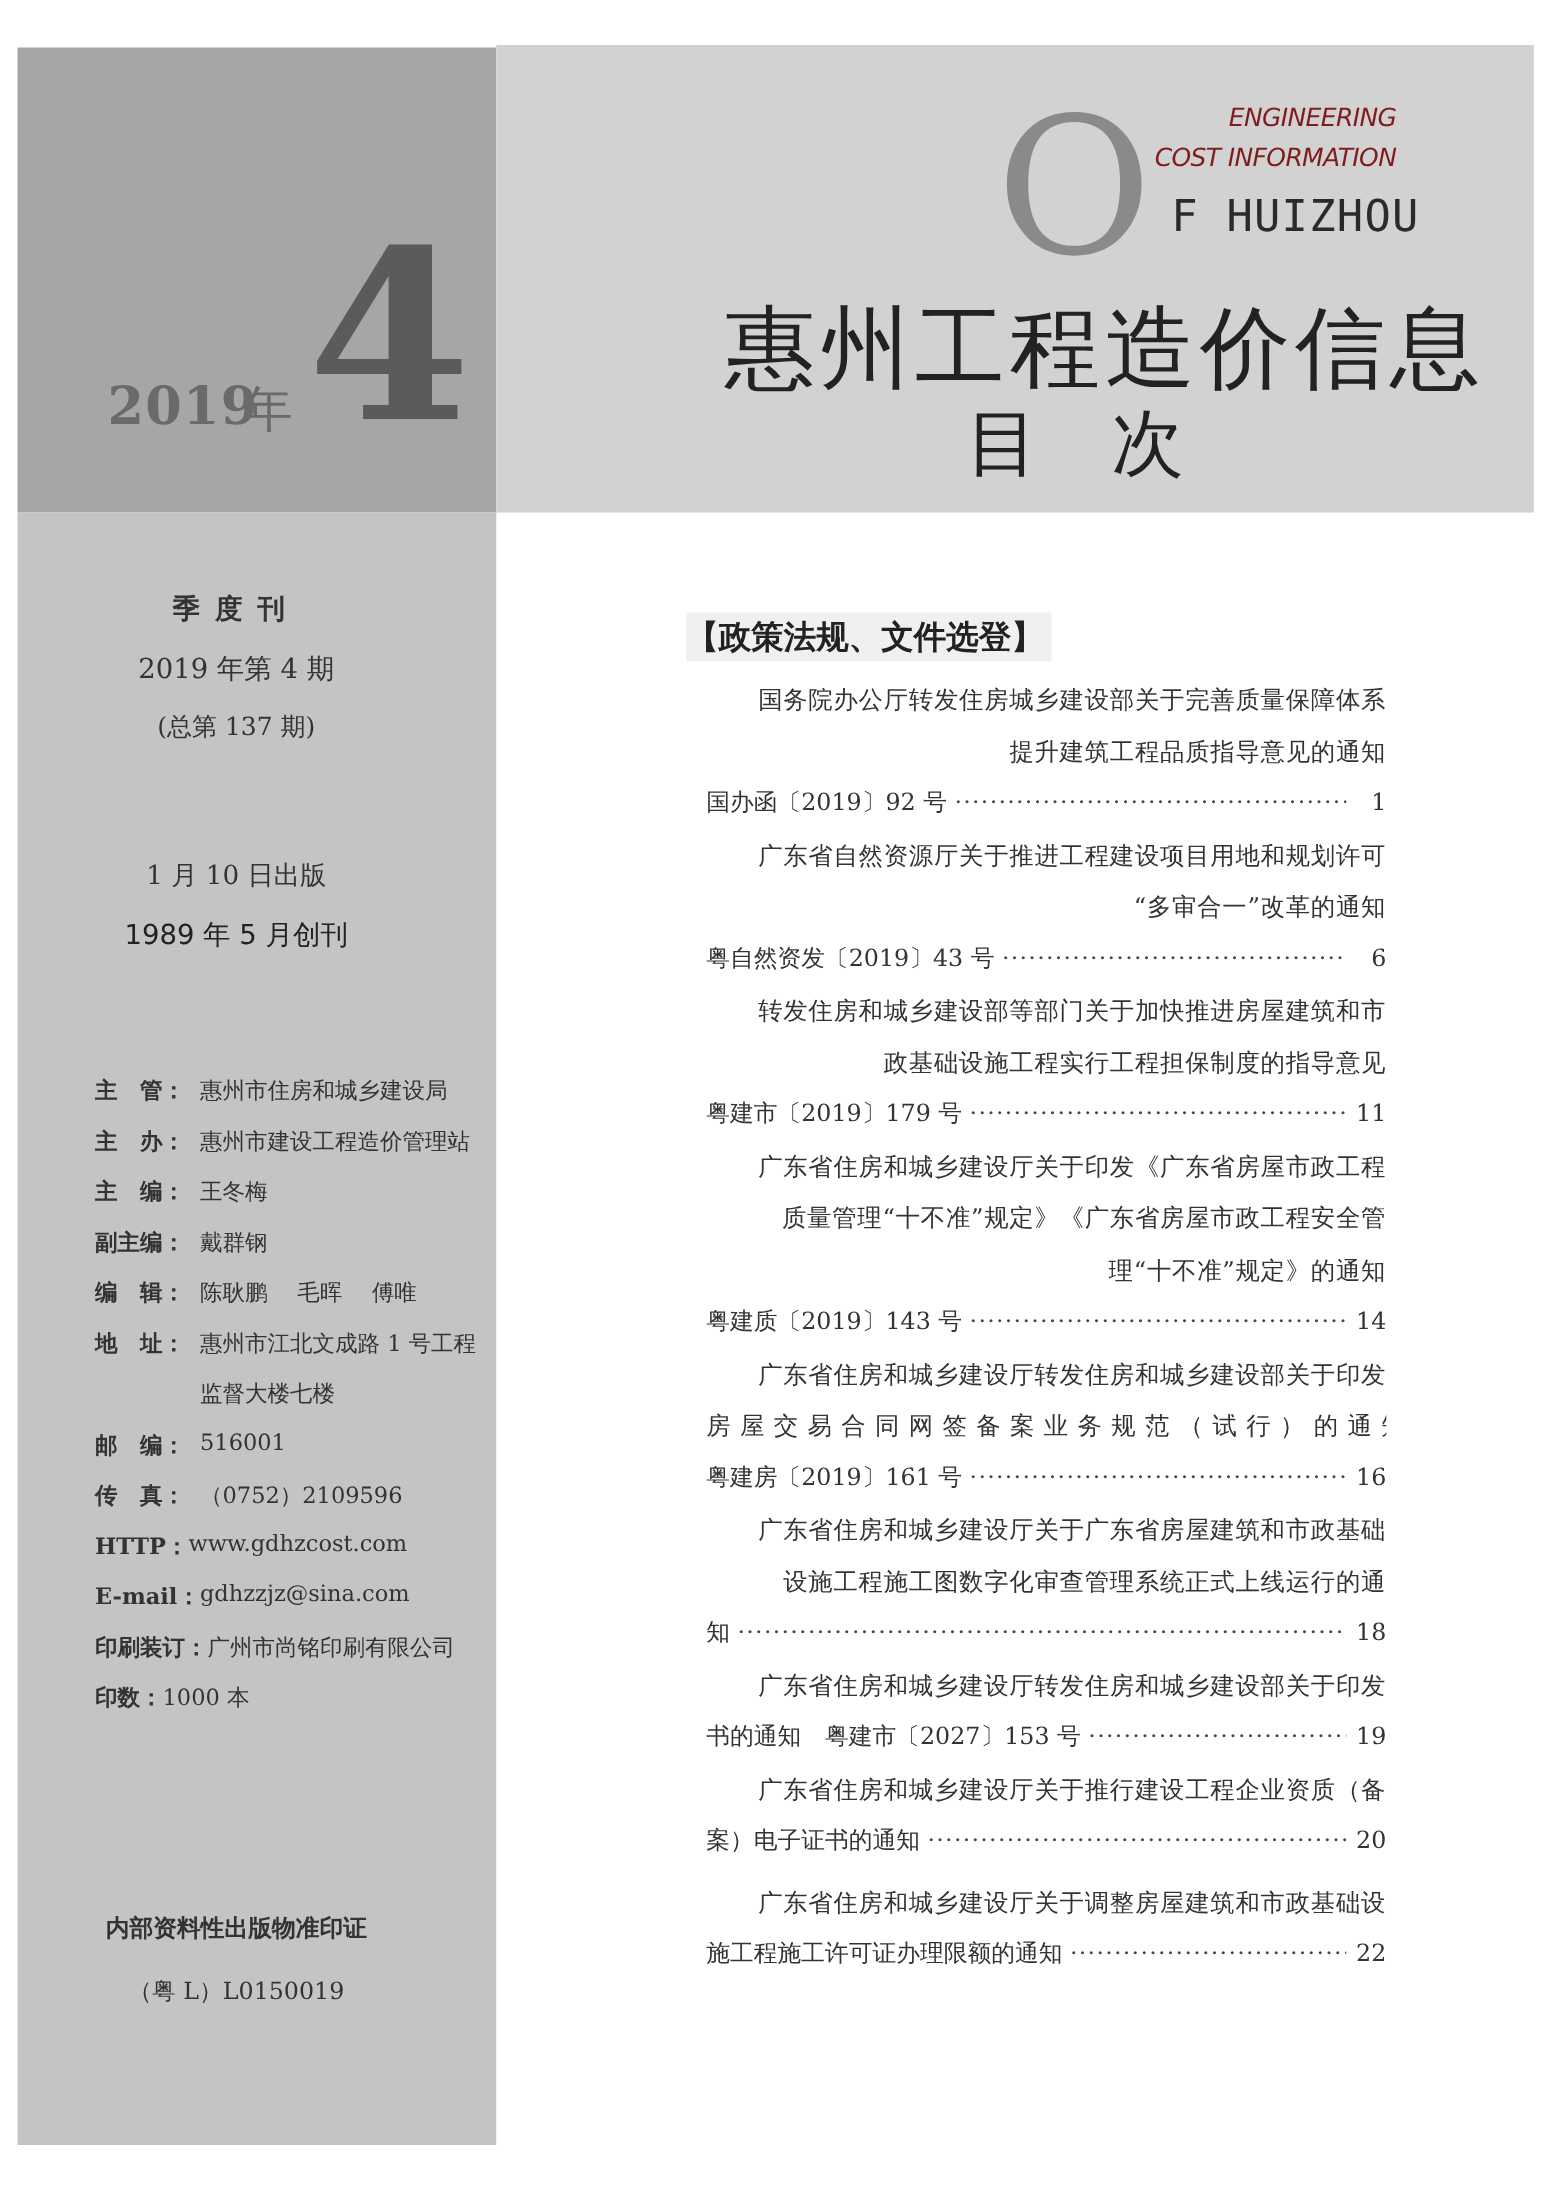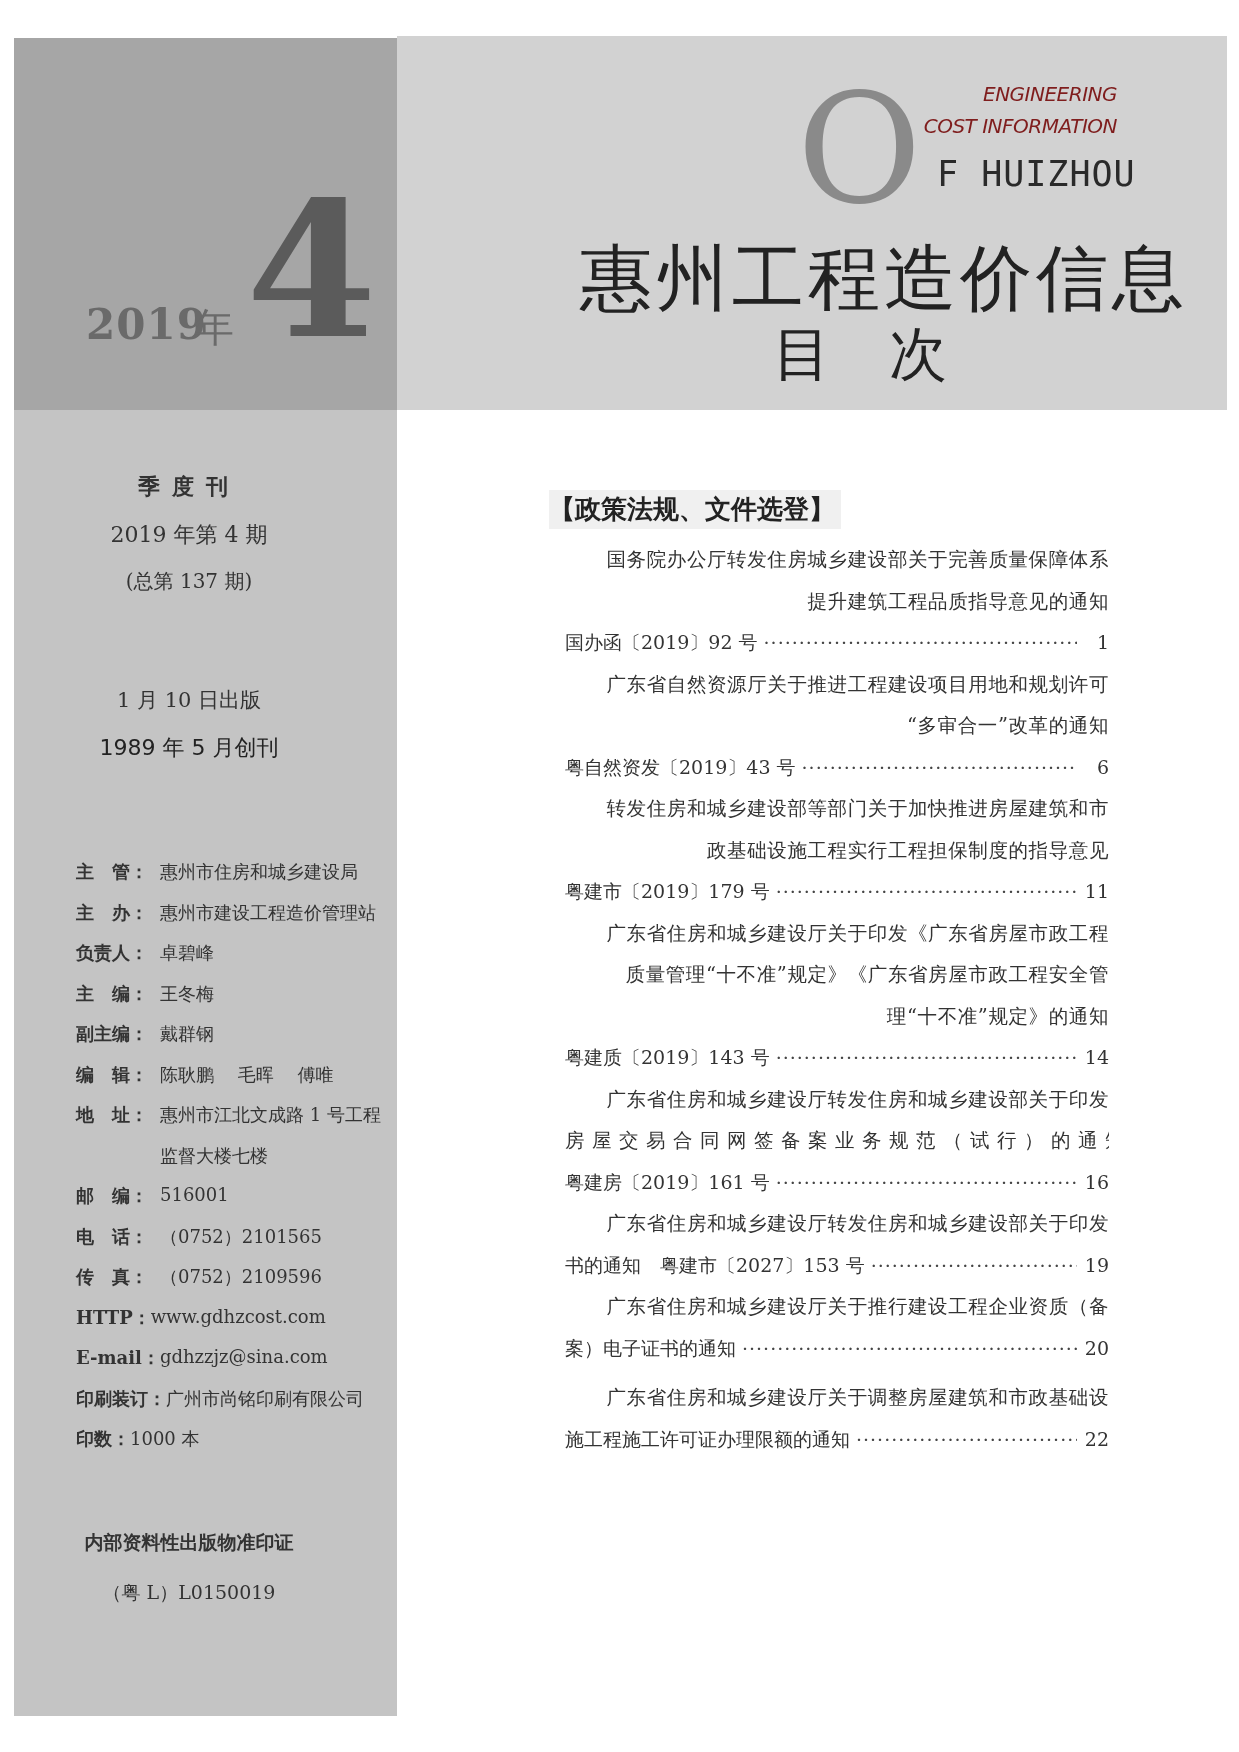--- a/index.html
+++ b/index.html
@@ -230,24 +230,20 @@
 <div class="info-list">
   <div class="info-row">
     <span class="info-label">主　管：</span>
     <span class="info-value">惠州市住房和城乡建设局</span>
   </div>
   <div class="info-row">
     <span class="info-label">主　办：</span>
     <span class="info-value">惠州市建设工程造价管理站</span>
   </div>
   <div class="info-row">
-    <span class="info-label">负责人：</span>
-    <span class="info-value">卓碧峰</span>
-  </div>
-  <div class="info-row">
     <span class="info-label">主　编：</span>
     <span class="info-value">王冬梅</span>
   </div>
   <div class="info-row">
     <span class="info-label">副主编：</span>
     <span class="info-value">戴群钢</span>
   </div>
   <div class="info-row">
     <span class="info-label">编　辑：</span>
     <span class="info-value">陈耿鹏　 毛晖　 傅唯</span>
@@ -256,24 +252,20 @@
     <span class="info-label">地　址：</span>
     <span class="info-value">惠州市江北文成路 1 号工程</span>
   </div>
   <div class="info-row">
     <span class="info-label"></span>
     <span class="info-value">监督大楼七楼</span>
   </div>
   <div class="info-row">
     <span class="info-label">邮　编：</span>
     <span class="info-value">516001</span>
-  </div>
-  <div class="info-row">
-    <span class="info-label">电　话：</span>
-    <span class="info-value">（0752）2101565</span>
   </div>
   <div class="info-row">
     <span class="info-label">传　真：</span>
     <span class="info-value">（0752）2109596</span>
   </div>
   <div class="info-row">
     <span class="info-label wide">HTTP：</span>
     <span class="info-value">www.gdhzcost.com</span>
   </div>
   <div class="info-row">
@@ -346,20 +338,29 @@
     <div class="toc-line">广东省住房和城乡建设厅转发住房和城乡建设部关于印发</div>
     <div class="toc-line indent spaced">房屋交易合同网签备案业务规范（试行）的通知</div>
     <div class="toc-ref">
       <span class="ref-text">粤建房〔2019〕161 号</span>
       <span class="dots"></span>
       <span class="page">16</span>
     </div>
   </div>
 
   
+  <div class="toc-entry">
+    <div class="toc-line">广东省住房和城乡建设厅关于广东省房屋建筑和市政基础</div>
+    <div class="toc-line indent">设施工程施工图数字化审查管理系统正式上线运行的通</div>
+    <div class="toc-ref">
+      <span class="ref-text">知</span>
+      <span class="dots"></span>
+      <span class="page">18</span>
+    </div>
+  </div>
 
   
   <div class="toc-entry">
     <div class="toc-line">广东省住房和城乡建设厅转发住房和城乡建设部关于印发</div>
     <div class="toc-ref">
       <span class="ref-text">书的通知　粤建市〔2027〕153 号</span>
       <span class="dots"></span>
       <span class="page">19</span>
     </div>
   </div>

